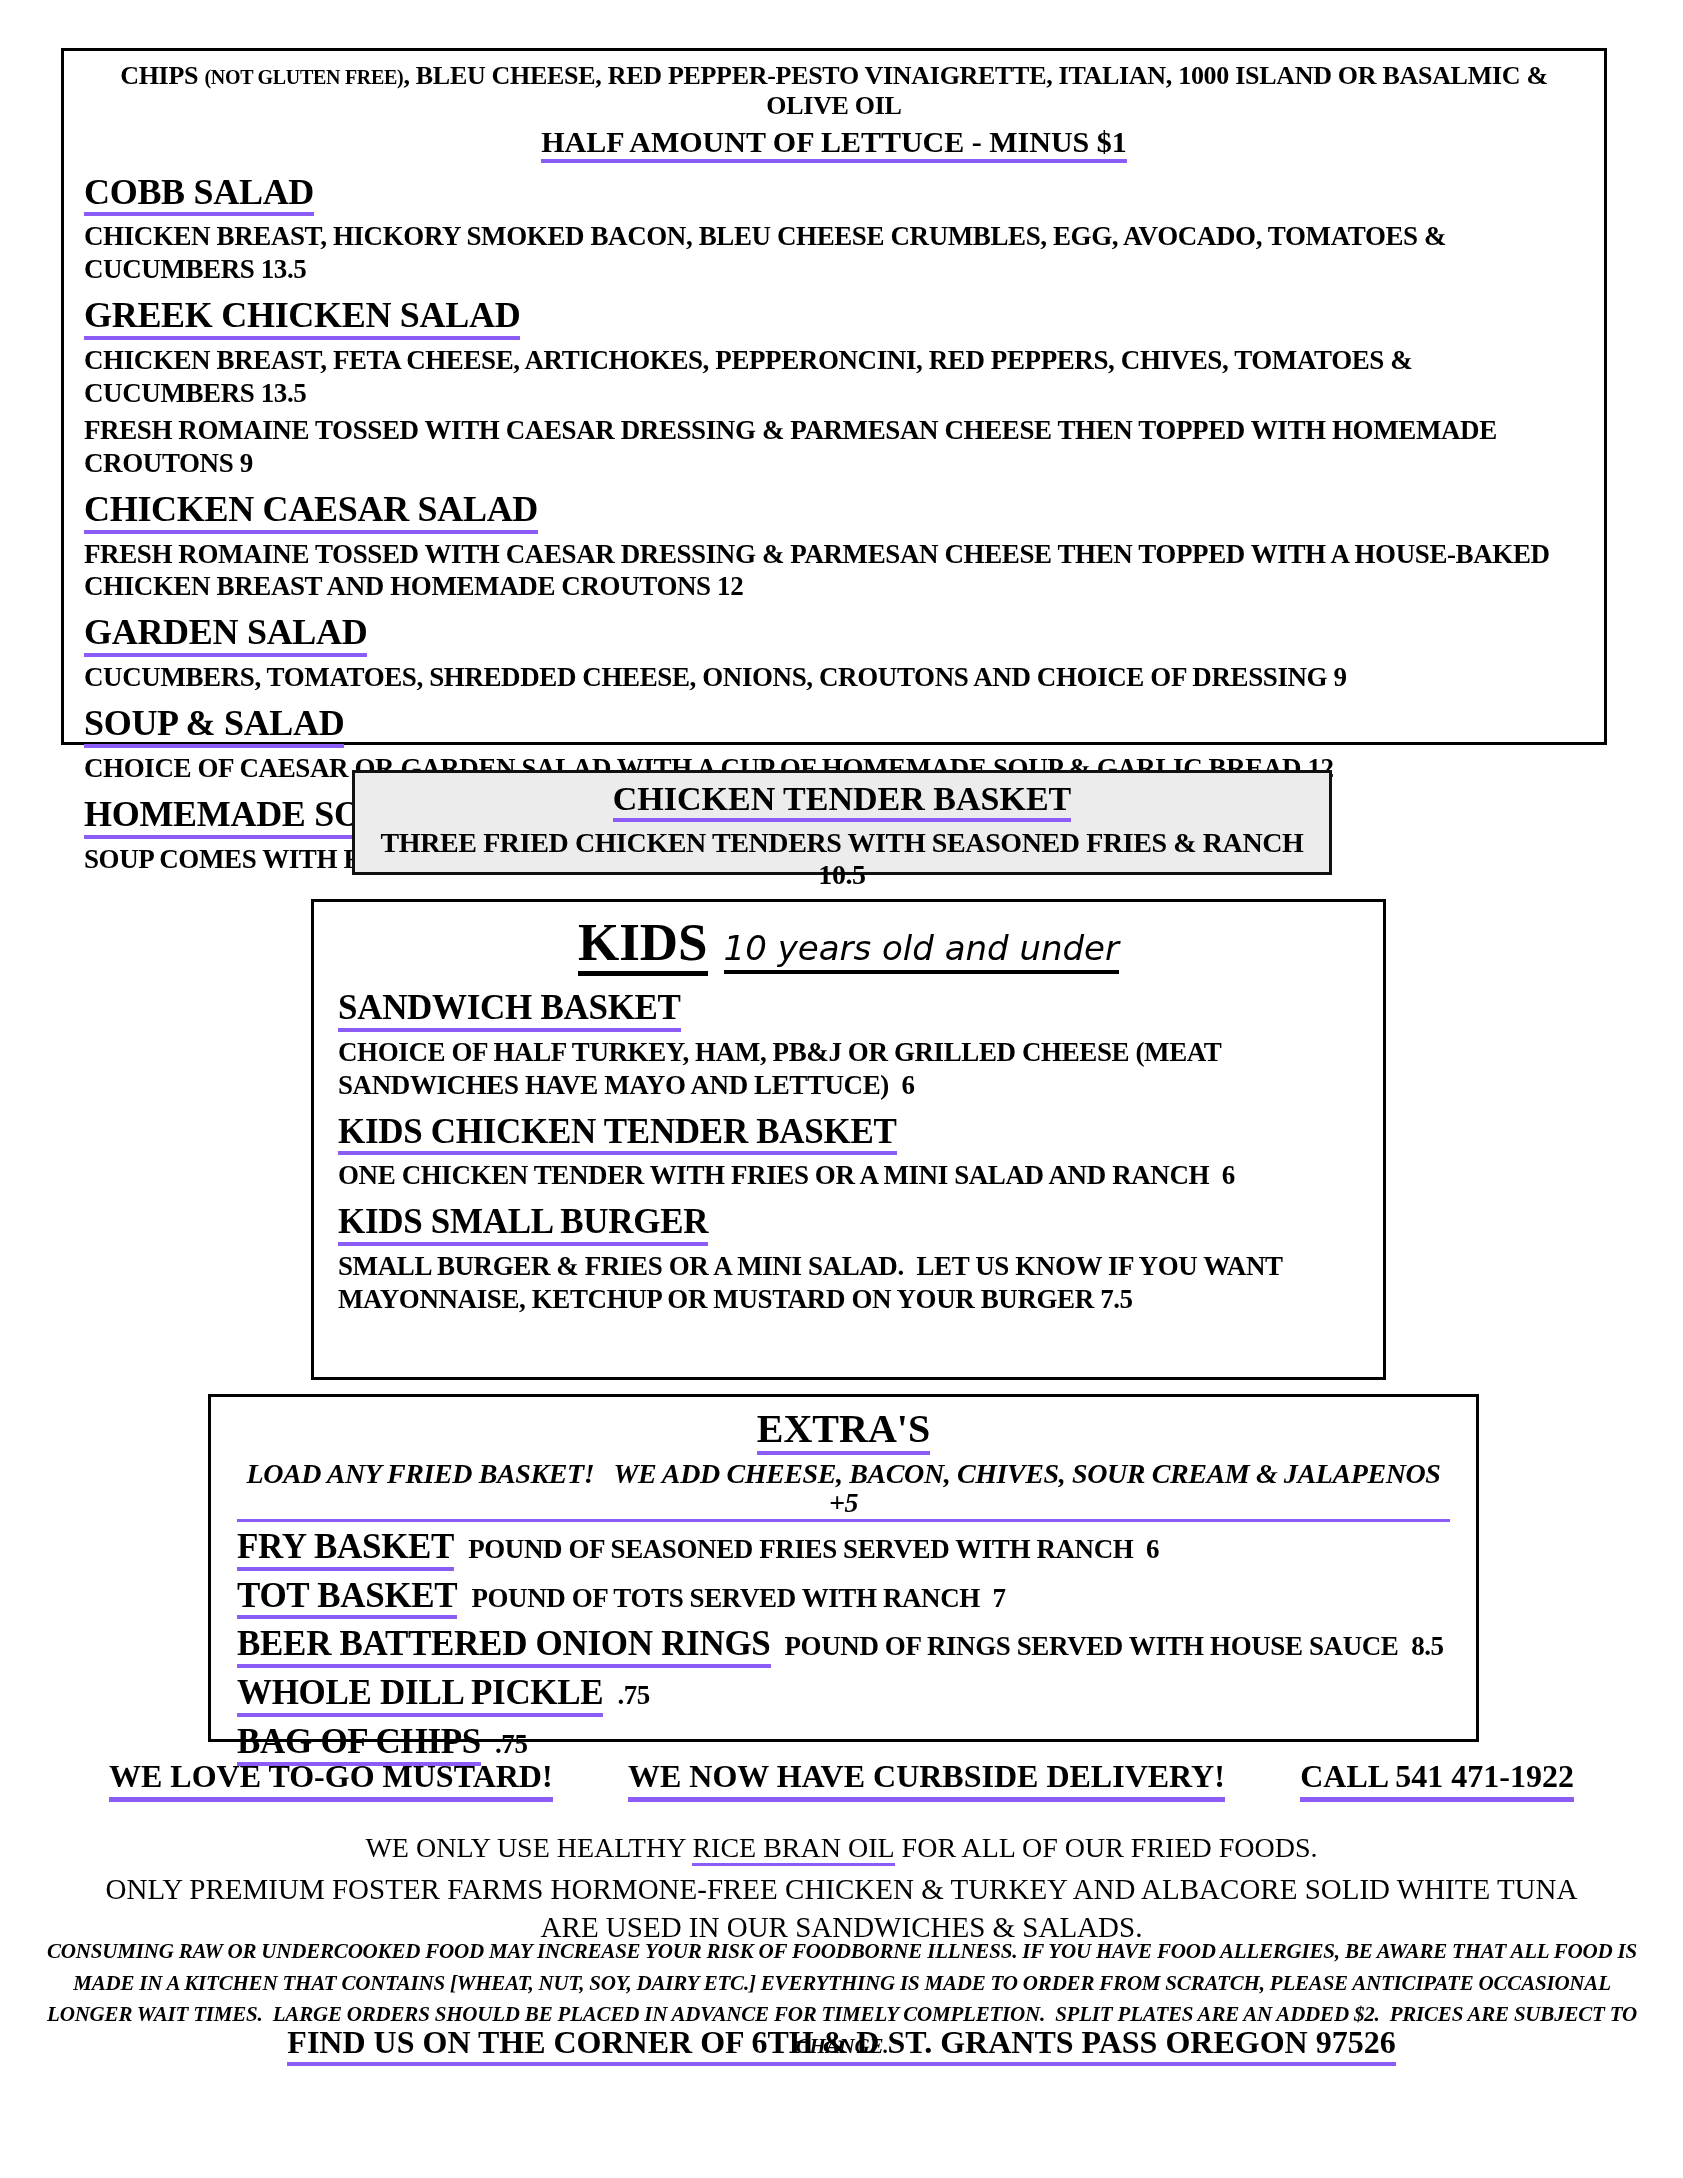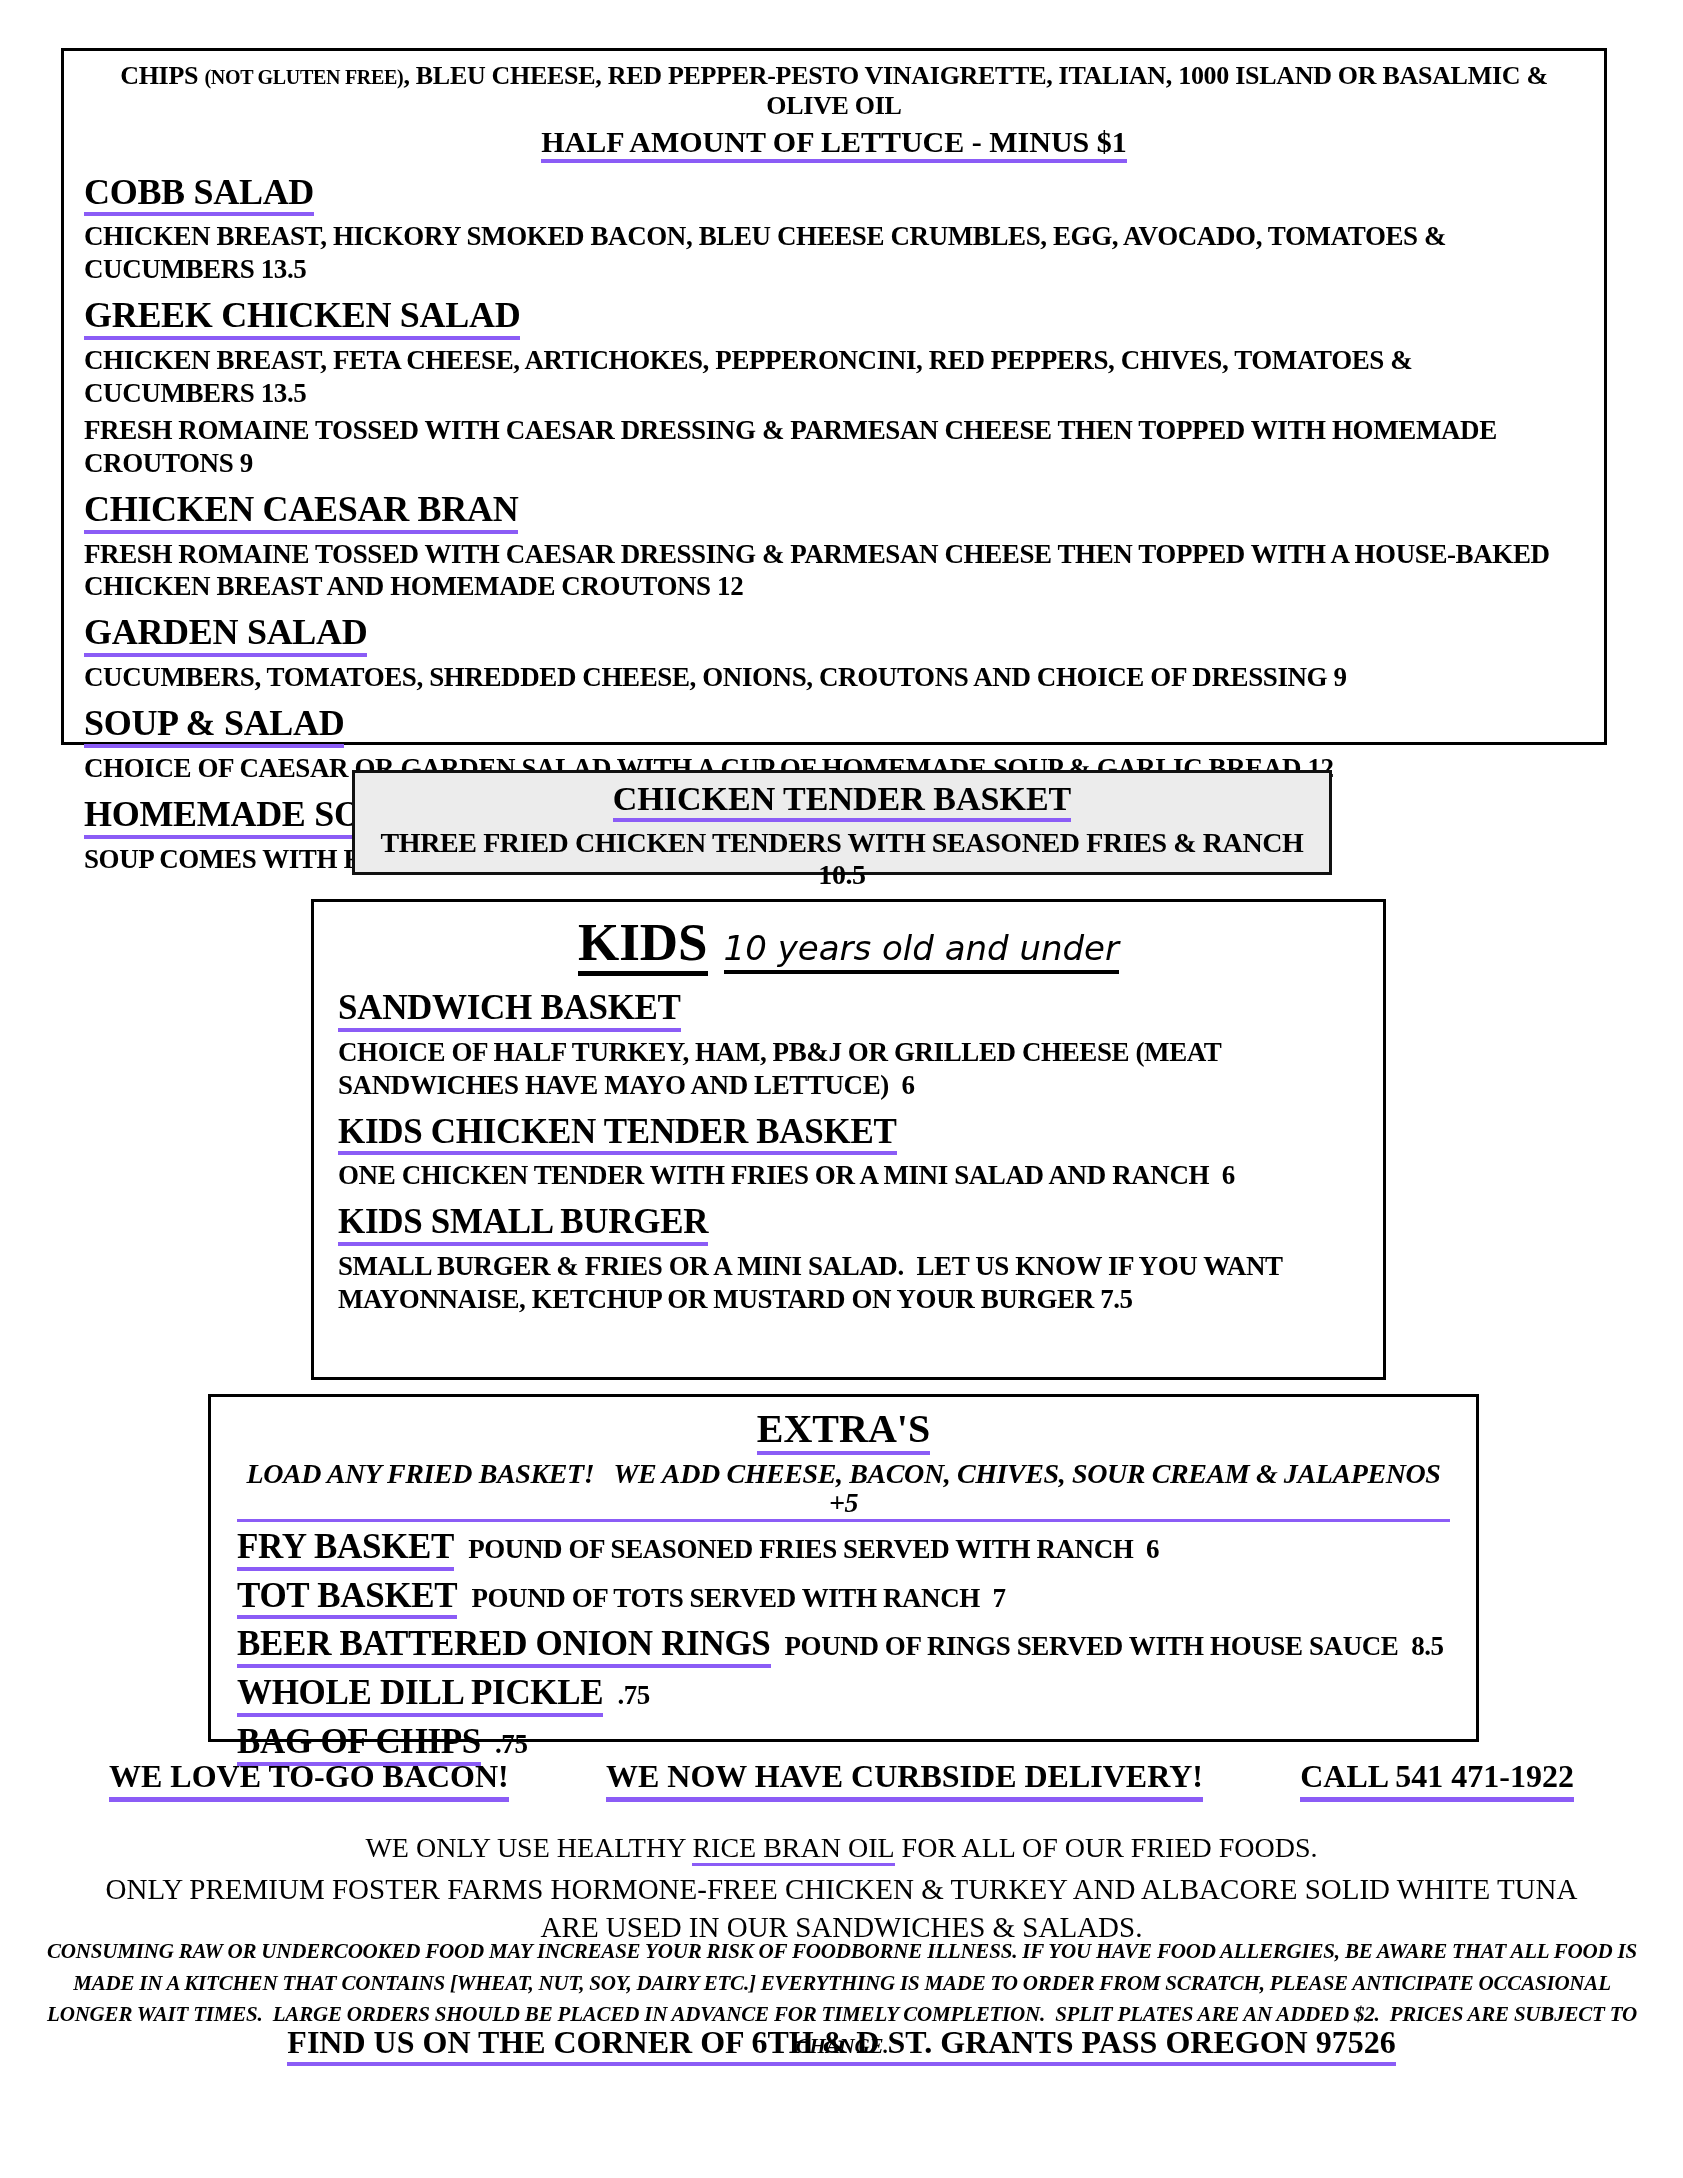--- a/index.html
+++ b/index.html
@@ -69,21 +69,21 @@
     <p class="lettuce center"><span class="u">HALF AMOUNT OF LETTUCE - MINUS $1</span></p>
 
     <h2 class="item-name"><span class="u">COBB SALAD</span></h2>
     <p class="item-desc prewrap">CHICKEN BREAST, HICKORY SMOKED BACON, BLEU CHEESE CRUMBLES, EGG, AVOCADO, TOMATOES &amp; CUCUMBERS 13.5</p>
 
     <h2 class="item-name"><span class="u">GREEK CHICKEN SALAD</span></h2>
     <p class="item-desc prewrap">CHICKEN BREAST, FETA CHEESE, ARTICHOKES, PEPPERONCINI, RED PEPPERS, CHIVES, TOMATOES &amp; CUCUMBERS 13.5</p>
 
     <p class="item-desc prewrap">FRESH ROMAINE TOSSED WITH CAESAR DRESSING &amp; PARMESAN CHEESE THEN TOPPED WITH HOMEMADE CROUTONS 9</p>
 
-    <h2 class="item-name"><span class="u">CHICKEN CAESAR BRAN</span></h2>
+    <h2 class="item-name"><span class="u">CHICKEN CAESAR SALAD</span></h2>
     <p class="item-desc prewrap">FRESH ROMAINE TOSSED WITH CAESAR DRESSING &amp; PARMESAN CHEESE THEN TOPPED WITH A HOUSE-BAKED CHICKEN BREAST AND HOMEMADE CROUTONS 12</p>
 
     <h2 class="item-name"><span class="u">GARDEN SALAD</span></h2>
     <p class="item-desc prewrap">CUCUMBERS, TOMATOES, SHREDDED CHEESE, ONIONS, CROUTONS AND CHOICE OF DRESSING 9</p>
 
     <h2 class="item-name"><span class="u">SOUP &amp; SALAD</span></h2>
     <p class="item-desc prewrap">CHOICE OF CAESAR OR GARDEN SALAD WITH A CUP OF HOMEMADE SOUP &amp; GARLIC BREAD 12</p>
 
     <h2 class="item-name"><span class="u">HOMEMADE SOUP</span></h2>
     <p class="item-desc prewrap">SOUP COMES WITH REAL BUTTER GARLIC BREAD   CUP 6    BOWL 8</p>
@@ -114,21 +114,21 @@
     <p class="load-note center prewrap"><span class="u">LOAD ANY FRIED BASKET!   WE ADD CHEESE, BACON, CHIVES, SOUR CREAM &amp; JALAPENOS +5</span></p>
 
     <div class="extras-item"><span class="extras-name u">FRY BASKET</span><span class="extras-desc prewrap">POUND OF SEASONED FRIES SERVED WITH RANCH  6</span></div>
     <div class="extras-item"><span class="extras-name u">TOT BASKET</span><span class="extras-desc prewrap">POUND OF TOTS SERVED WITH RANCH  7</span></div>
     <div class="extras-item"><span class="extras-name u">BEER BATTERED ONION RINGS</span><span class="extras-desc prewrap">POUND OF RINGS SERVED WITH HOUSE SAUCE  8.5</span></div>
     <div class="extras-item"><span class="extras-name u">WHOLE DILL PICKLE</span><span class="extras-desc prewrap">.75</span></div>
     <div class="extras-item"><span class="extras-name u">BAG OF CHIPS</span><span class="extras-desc prewrap">.75</span></div>
   </div>
 
   <div class="togo-row">
-    <span class="u">WE LOVE TO-GO BACON!</span>
+    <span class="u">WE LOVE TO-GO MUSTARD!</span>
     <span class="u">WE NOW HAVE CURBSIDE DELIVERY!</span>
     <span class="u">CALL 541 471-1922</span>
   </div>
 
   <p class="oil-line prewrap"><span>WE ONLY USE HEALTHY </span><span class="u">RICE BRAN OIL</span><span> FOR ALL OF OUR FRIED FOODS.</span></p>
 
   <p class="foster-line">ONLY PREMIUM FOSTER FARMS HORMONE-FREE CHICKEN &amp; TURKEY AND ALBACORE SOLID WHITE TUNA</p>
   <p class="used-line">ARE USED IN OUR SANDWICHES &amp; SALADS.</p>
 
   <p class="disclaimer prewrap">CONSUMING RAW OR UNDERCOOKED FOOD MAY INCREASE YOUR RISK OF FOODBORNE ILLNESS. IF YOU HAVE FOOD ALLERGIES, BE AWARE THAT ALL FOOD IS MADE IN A KITCHEN THAT CONTAINS [WHEAT, NUT, SOY, DAIRY ETC.] EVERYTHING IS MADE TO ORDER FROM SCRATCH, PLEASE ANTICIPATE OCCASIONAL LONGER WAIT TIMES.  LARGE ORDERS SHOULD BE PLACED IN ADVANCE FOR TIMELY COMPLETION.  SPLIT PLATES ARE AN ADDED $2.  PRICES ARE SUBJECT TO CHANGE.</p>

